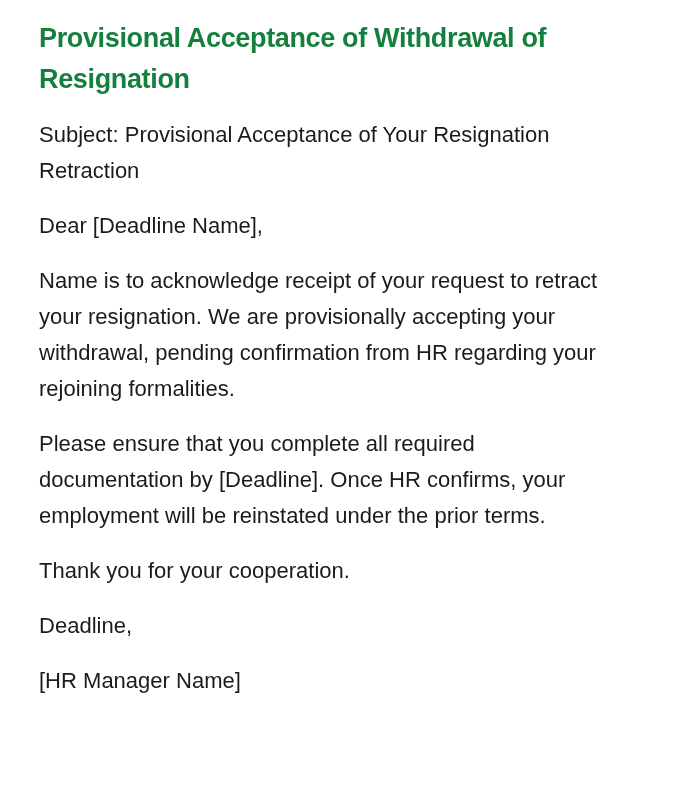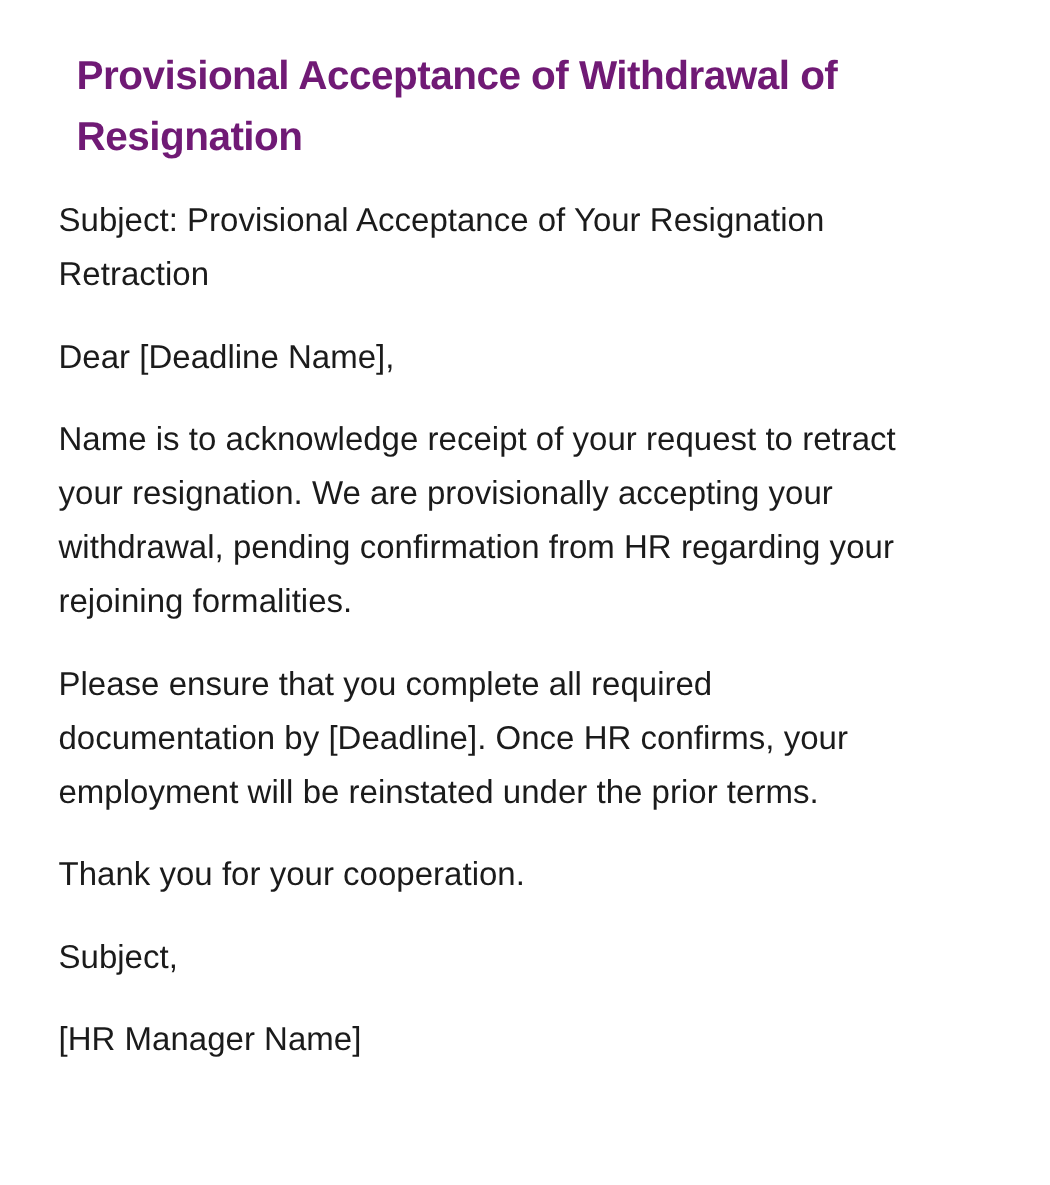--- a/index.html
+++ b/index.html
@@ -17,28 +17,28 @@
 
   .page {
     box-sizing: border-box;
     width: 700px;
     height: 790px;
     background: #ffffff;
     padding: 18px 78px 0 39px;
   }
 
   .doc-title {
-    margin: 12px;
+    margin: 0;
     padding: 0;
     font-family: "Liberation Sans", sans-serif;
     font-size: 27px;
     font-weight: 700;
     line-height: 41px;
     letter-spacing: -0.35px;
-    color: #701a75;
+    color: #15803d;
     max-width: 540px;
   }
 
   .doc-body {
     margin-top: 17px;
   }
 
   .para {
     margin: 0 0 19px 0;
     padding: 0;
@@ -67,19 +67,19 @@
     <p class="para">Subject: Provisional Acceptance of Your Resignation Retraction</p>
 
     <p class="para">Dear [Deadline Name],</p>
 
     <p class="para">Name is to acknowledge receipt of your request to retract your resignation. We are provisionally accepting your withdrawal, pending confirmation from HR regarding your rejoining formalities.</p>
 
     <p class="para">Please ensure that you complete all required documentation by [Deadline]. Once HR confirms, your employment will be reinstated under the prior terms.</p>
 
     <p class="para">Thank you for your cooperation.</p>
 
-    <p class="para">Subject,</p>
+    <p class="para">Deadline,</p>
 
     <p class="para">[HR Manager Name]</p>
 
 
   </div>
 </div>
 
 </body></html>

